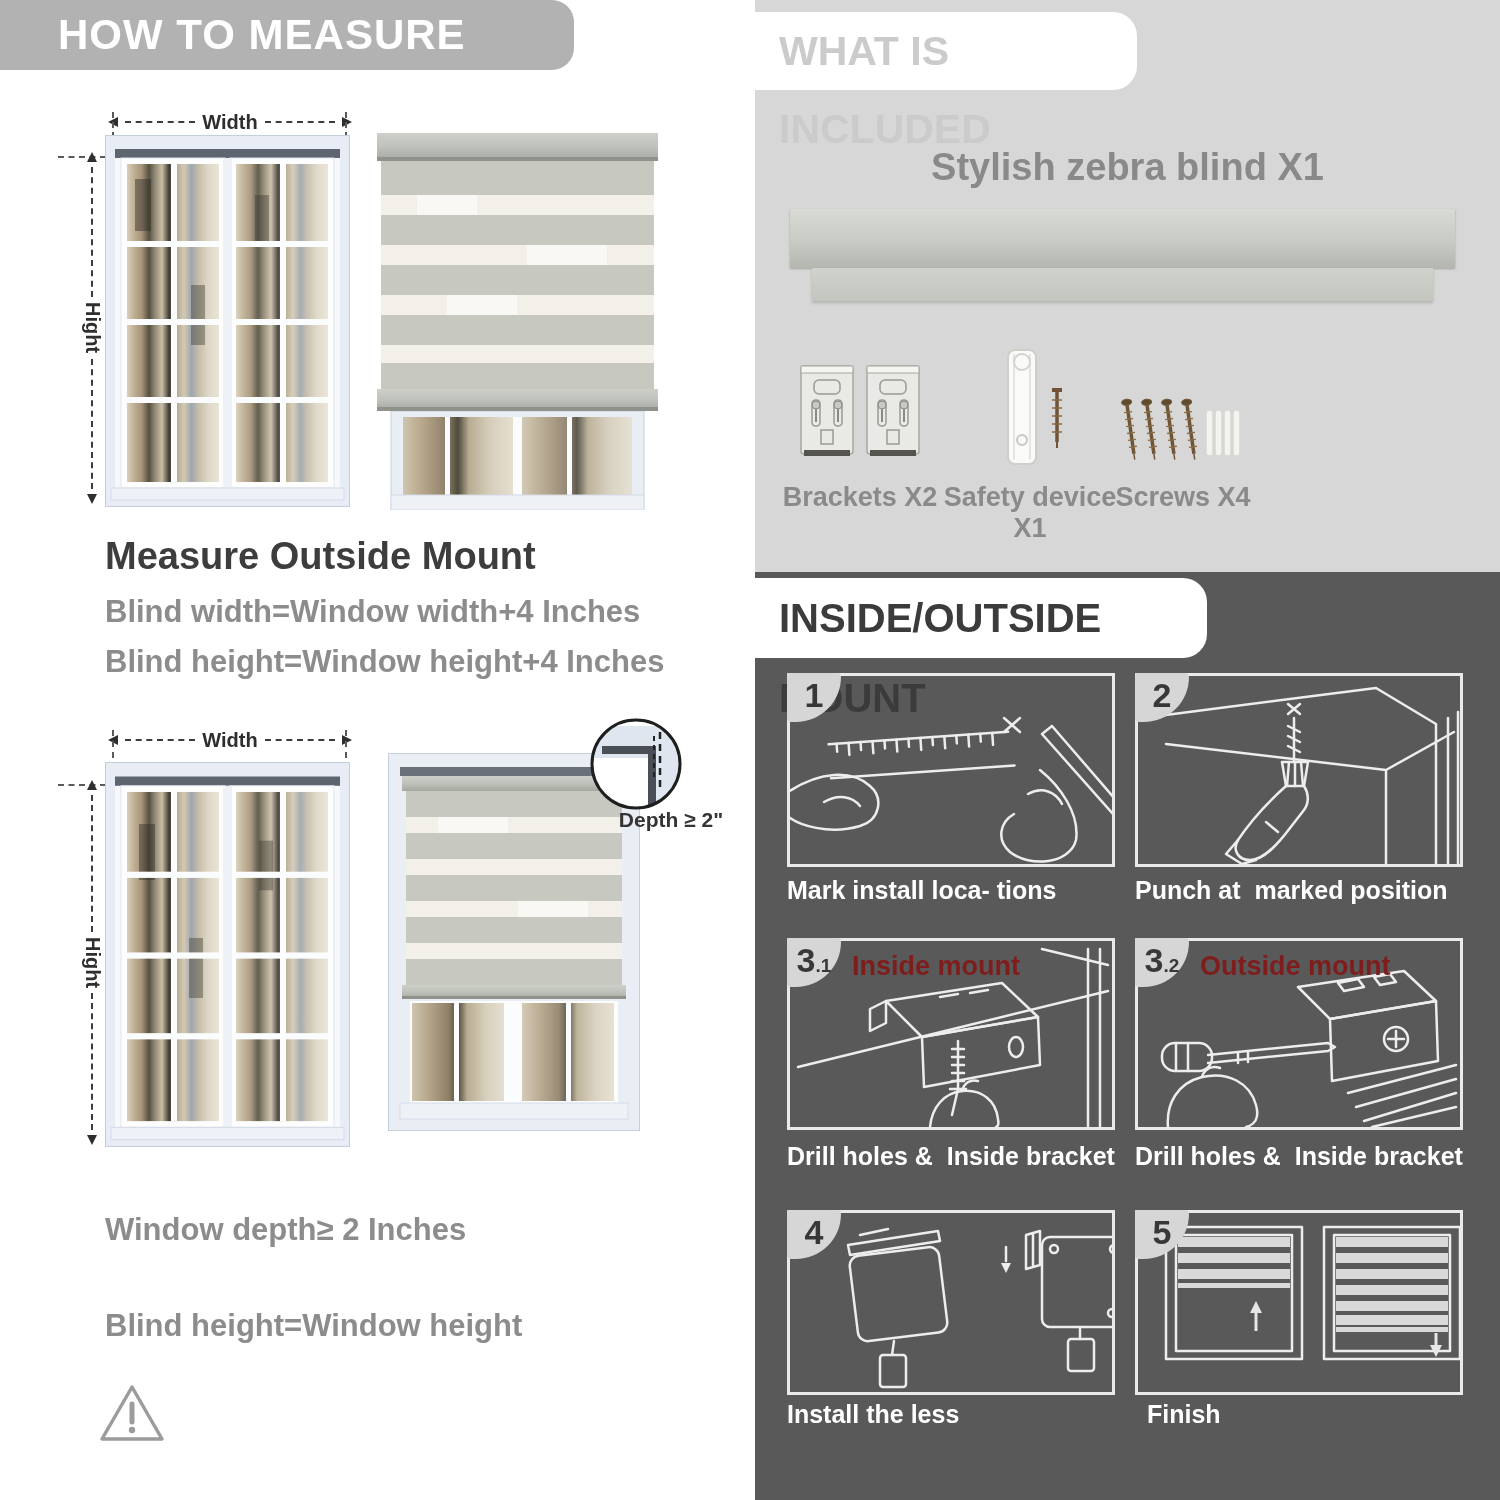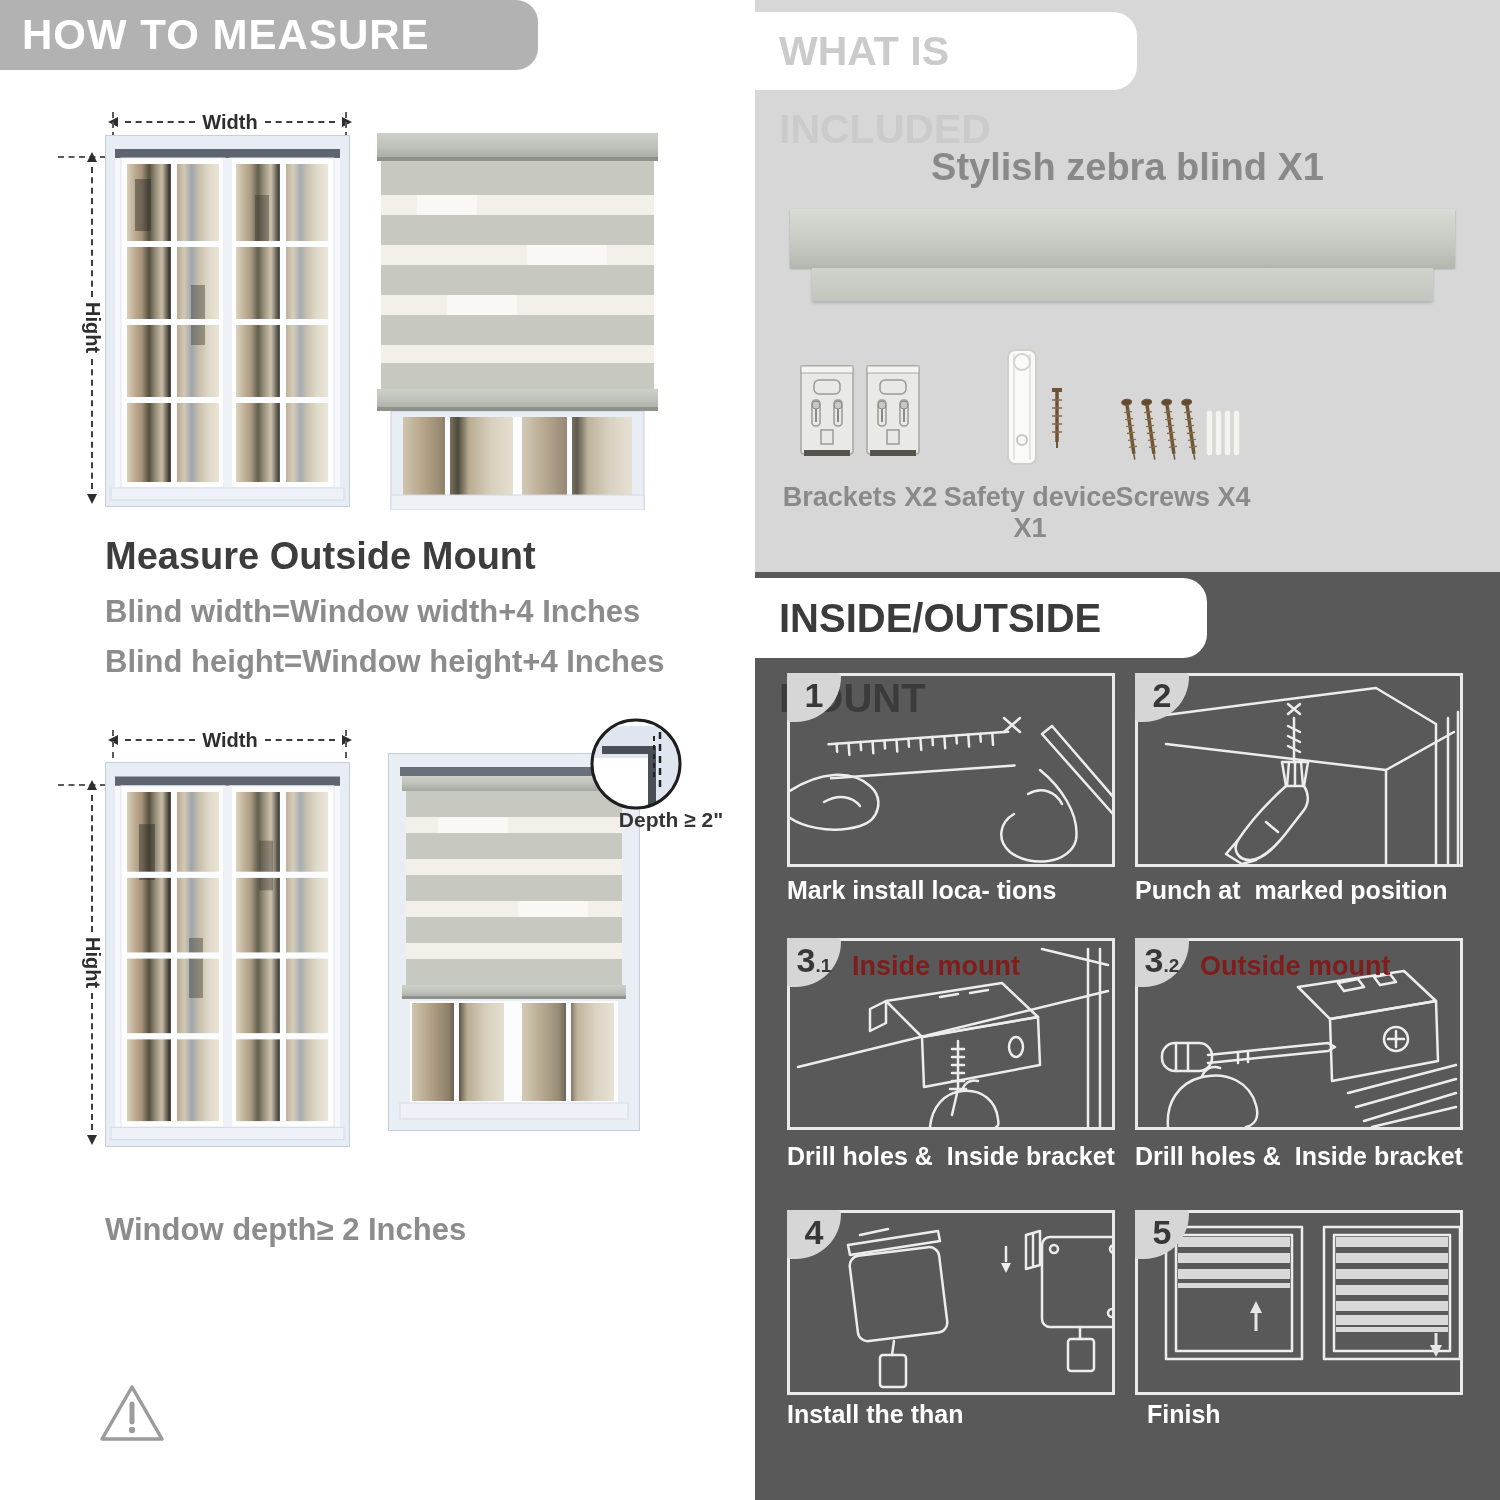--- a/index.html
+++ b/index.html
@@ -2,21 +2,21 @@
 <html><head>
 <meta charset="utf-8">
 <style>
   html,body{margin:0;padding:0;background:#fff;}
   #canvas{position:relative;width:1500px;height:1500px;background:#ffffff;overflow:hidden;
           font-family:"Liberation Sans",sans-serif;}
   .abs{position:absolute;}
 
   
   .hdr-badge{left:0;top:18;width:516px;height:70px;background:#b2b2b2;border-radius:0 22px 22px 0;
-             color:#ffffff;font-size:42px;font-weight:bold;line-height:70px;padding-left:22px;letter-spacing:1px;}
+             color:#ffffff;font-size:42px;font-weight:bold;line-height:70px;padding-left:58px;letter-spacing:1px;}
   .sec-title{font-size:38px;font-weight:bold;color:#3d3d3d;}
   .sec-line{font-size:31px;font-weight:bold;color:#8c8c8c;}
 
   .harrow{display:flex;align-items:center;gap:7px;}
   .harrow .hline{flex:1;height:0;border-top:2px dashed #3c3c3c;}
   .ah{width:0;height:0;border-style:solid;}
   .ah-l{border-width:5px 10px 5px 0;border-color:transparent #2e2e2e transparent transparent;}
   .ah-r{border-width:5px 0 5px 10px;border-color:transparent transparent transparent #2e2e2e;}
   .ah-u{border-width:0 5px 10px 5px;border-color:transparent transparent #2e2e2e transparent;}
   .ah-d{border-width:10px 5px 0 5px;border-color:#2e2e2e transparent transparent transparent;}
@@ -240,20 +240,21 @@
       <path d="M0,10 L96,10 L96,96 L60,96 L60,42 L0,42 Z" fill="#dfe6f0"></path>
       <path d="M14,34 L64,34 L64,96" fill="none" stroke="#4a4f57" stroke-width="8"></path>
       <path d="M72,16 V72" stroke="#222222" stroke-width="2.5" stroke-dasharray="7,5" fill="none"></path>
       <path d="M66,20 V64" stroke="#222222" stroke-width="2" stroke-dasharray="5,4" fill="none"></path>
     </g>
     <circle cx="48" cy="48" r="44" fill="none" stroke="#1e1e1e" stroke-width="3"></circle>
   </svg>
   <div class="abs depth-label" style="left:586px;top:808px;width:170px;">Depth ≥ 2"</div>
 
   <div class="abs sec-line" style="left:105px;top:1212px;">Window depth≥ 2 Inches</div>
+  <div class="abs sec-line" style="left:105px;top:1308px;">Blind height=Window height</div>
 
   <svg class="abs" style="left:98px;top:1382px;" width="68" height="64" viewBox="0 0 68 64">
     <path d="M34,5 L64,57 L4,57 Z" fill="none" stroke="#9c9c9c" stroke-width="3.5" stroke-linejoin="round"></path>
     <path d="M34,22 V40" stroke="#9c9c9c" stroke-width="5" stroke-linecap="round" fill="none"></path>
     <circle cx="34" cy="48" r="3.2" fill="#9c9c9c"></circle>
   </svg>
 
   <div class="abs panel-light"></div>
   <div class="abs panel-dark"></div>
 
@@ -450,21 +451,21 @@
         <path d="M236,22 L250,18 L250,52 L236,56 Z M243,20 V54"></path>
         <rect x="252" y="24" width="84" height="90" rx="8"></rect>
         <circle cx="264" cy="36" r="4"></circle>
           <circle cx="324" cy="36" r="4"></circle>
           <circle cx="322" cy="100" r="4"></circle>
         <path d="M290,114 v12"></path>
         <rect x="278" y="126" width="26" height="32" rx="3"></rect>
       </g>
     </svg>
   </div>
-  <div class="abs step-caption" style="left:787px;top:1400px;width:340px;">Install the than</div>
+  <div class="abs step-caption" style="left:787px;top:1400px;width:340px;">Install the less</div>
 
   <div class="abs step-box" style="left:1135px;top:1210px;width:328px;height:185px;">
     <div class="step-badge">
       <span class="step-num">5</span>
     </div>
     <svg width="322" height="179" viewBox="0 0 322 179">
       <g fill="none" stroke="#ededed" stroke-width="2.5" stroke-linejoin="round">
         <rect x="28" y="14" width="136" height="132"></rect>
         <rect x="38" y="22" width="116" height="116"></rect>
       </g>

